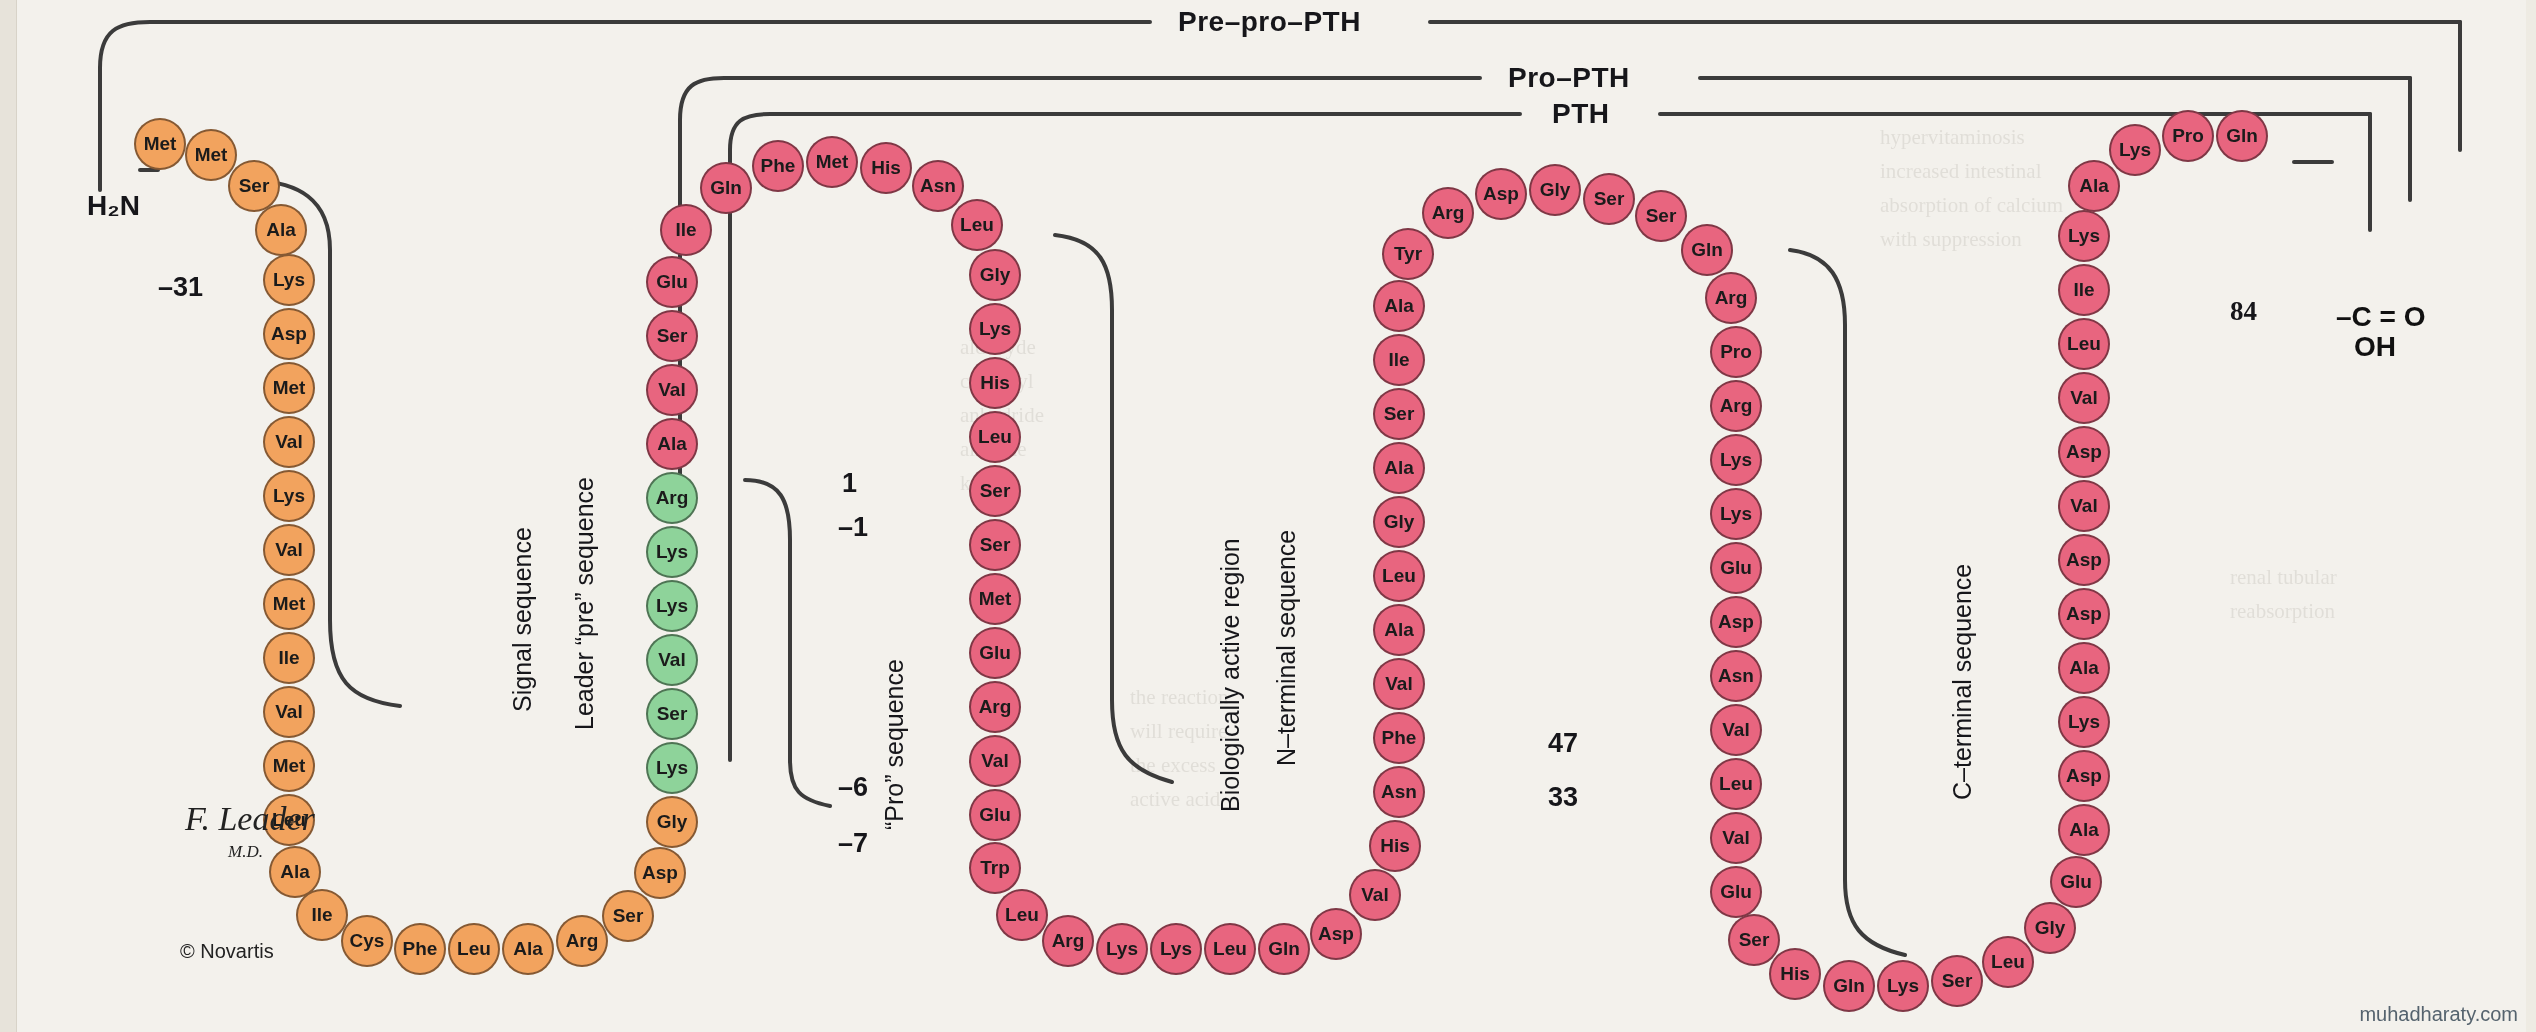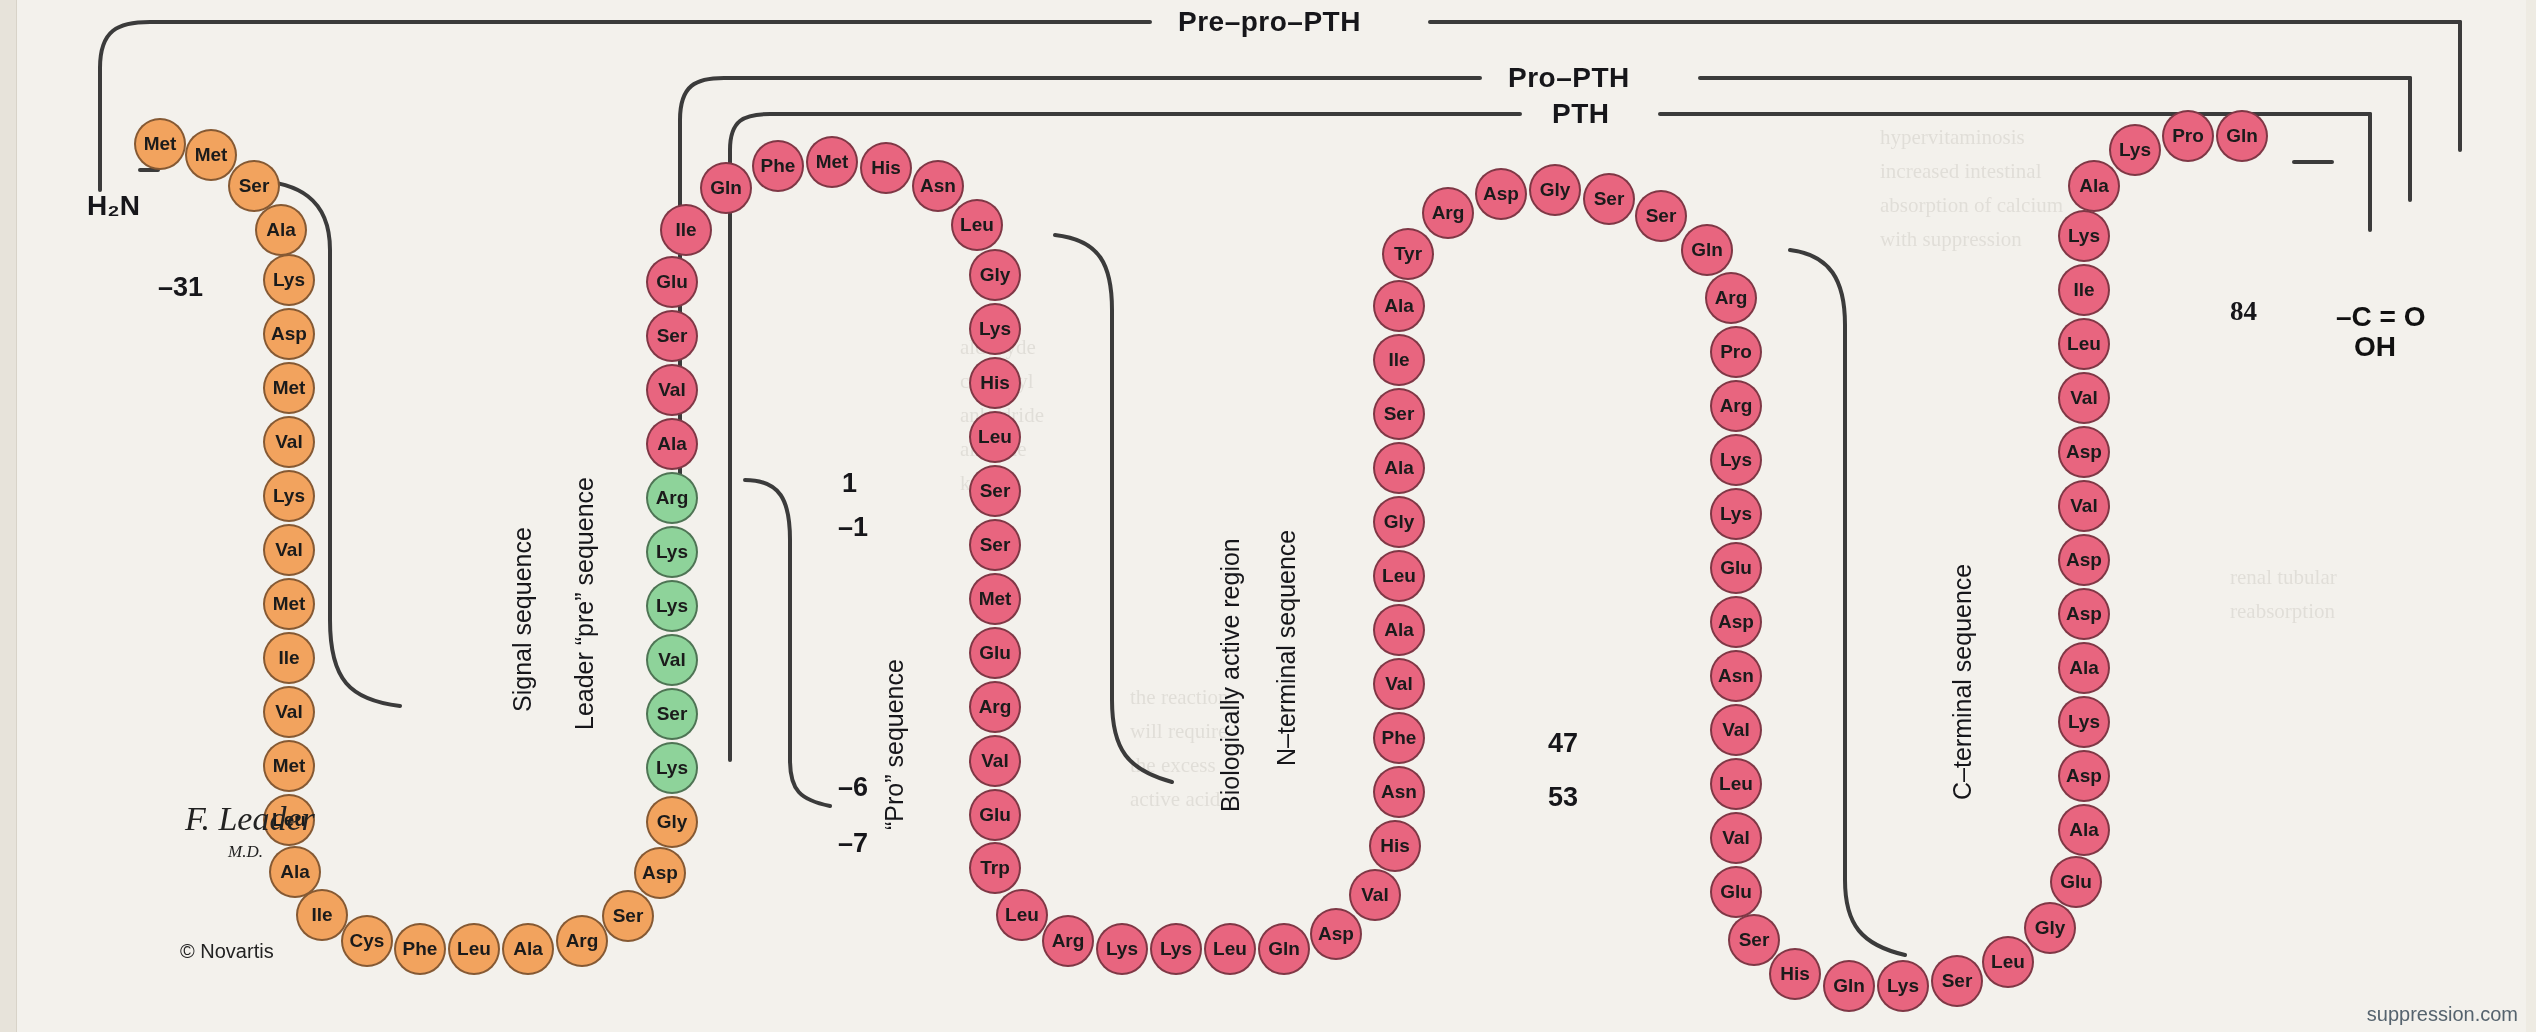--- a/index.html
+++ b/index.html
@@ -187,21 +187,21 @@
     <div>–C = O</div>
     <div style="padding-left:18px;">OH</div>
   </div>
 
   <div class="lbl num-label" style="left:158px; top:272px;">–31</div>
   <div class="lbl num-label" style="left:842px; top:468px;">1</div>
   <div class="lbl num-label" style="left:838px; top:512px;">–1</div>
   <div class="lbl num-label" style="left:838px; top:772px;">–6</div>
   <div class="lbl num-label" style="left:838px; top:828px;">–7</div>
   <div class="lbl num-label" style="left:1548px; top:728px;">47</div>
-  <div class="lbl num-label" style="left:1548px; top:782px;">53</div>
+  <div class="lbl num-label" style="left:1548px; top:782px;">33</div>
   <div class="lbl num-label" style="left:2230px; top:296px;font-family:Liberation Serif, serif;">84</div>
 
   <div class="lbl vert-label" style="left:508px; top:712px;">Signal sequence</div>
   <div class="lbl vert-label" style="left:570px; top:730px;">Leader “pre” sequence</div>
   <div class="lbl vert-label" style="left:880px; top:830px;">“Pro” sequence</div>
   <div class="lbl vert-label" style="left:1216px; top:812px;">Biologically active region</div>
   <div class="lbl vert-label" style="left:1272px; top:766px;">N–terminal sequence</div>
   <div class="lbl vert-label" style="left:1948px; top:800px;">C–terminal sequence</div>
 
   <div id="chain-layer">
@@ -319,15 +319,15 @@
       <div class="res-circle" style="left: 2058px; top: 210px; background: rgb(232, 101, 127);">Lys</div>
       <div class="res-circle" style="left: 2068px; top: 160px; background: rgb(232, 101, 127);">Ala</div>
       <div class="res-circle" style="left: 2109px; top: 124px; background: rgb(232, 101, 127);">Lys</div>
       <div class="res-circle" style="left: 2162px; top: 110px; background: rgb(232, 101, 127);">Pro</div>
       <div class="res-circle" style="left: 2216px; top: 110px; background: rgb(232, 101, 127);">Gln</div>
     </div>
 
   <div class="signature" style="left:185px; top:800px; font-size:34px;">F. Leader</div>
   <div class="signature" style="left:228px; top:842px; font-size:17px;">M.D.</div>
   <div class="copyright" style="left:180px; top:940px;">© Novartis</div>
-  <div class="watermark">suppression.com</div>
+  <div class="watermark">muhadharaty.com</div>
 
 </div>
 
 </body></html>

